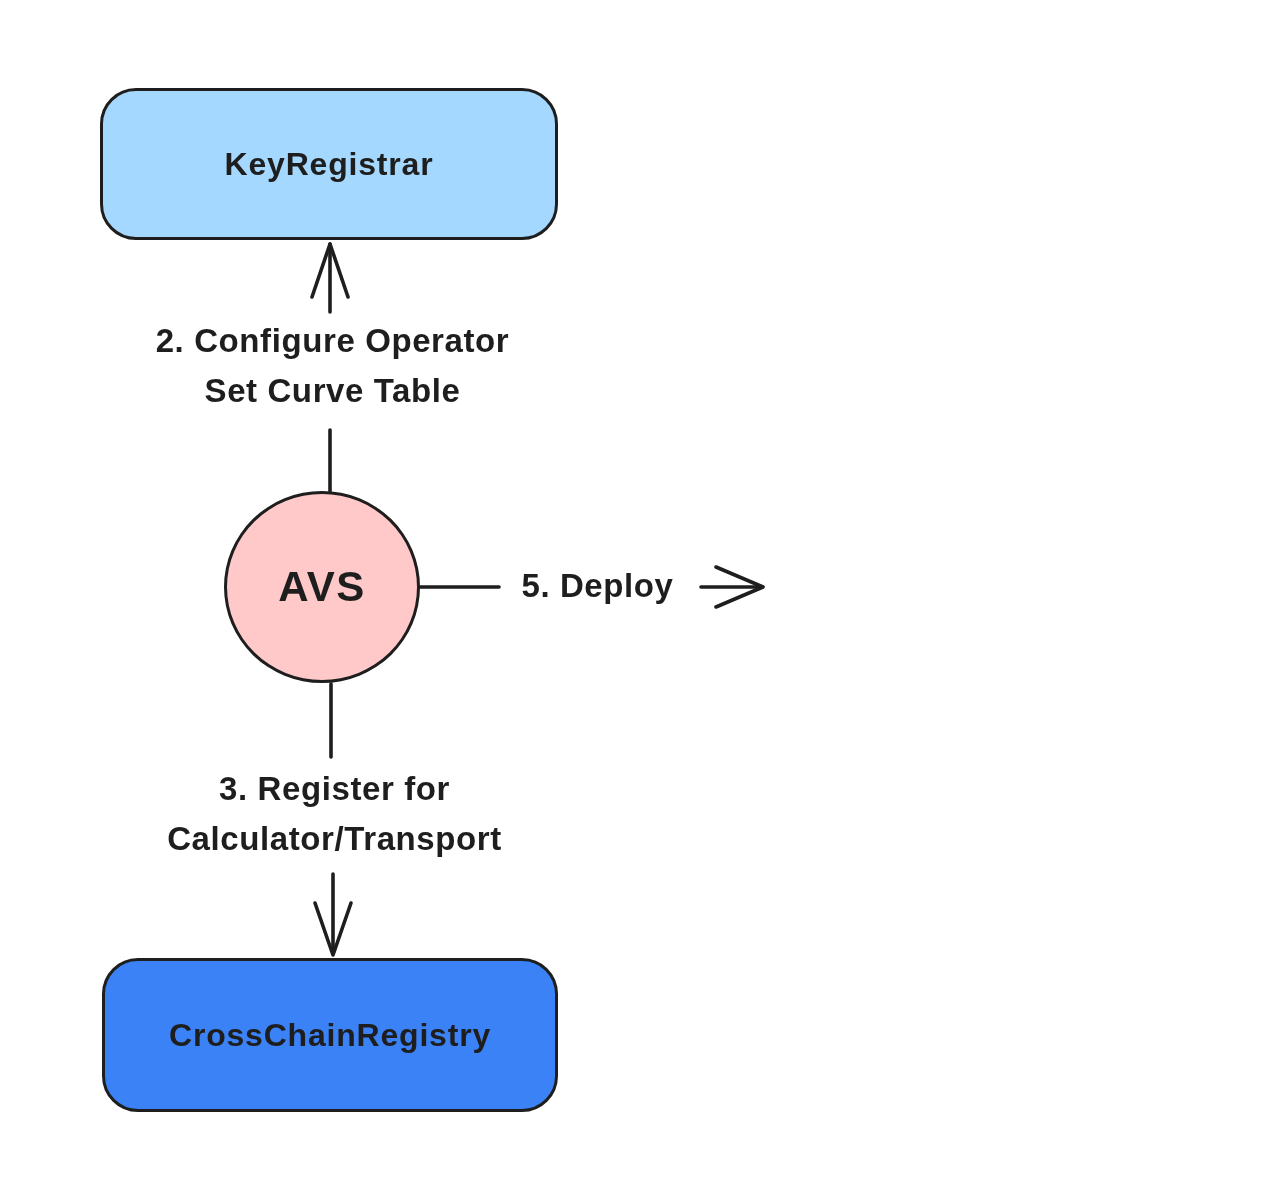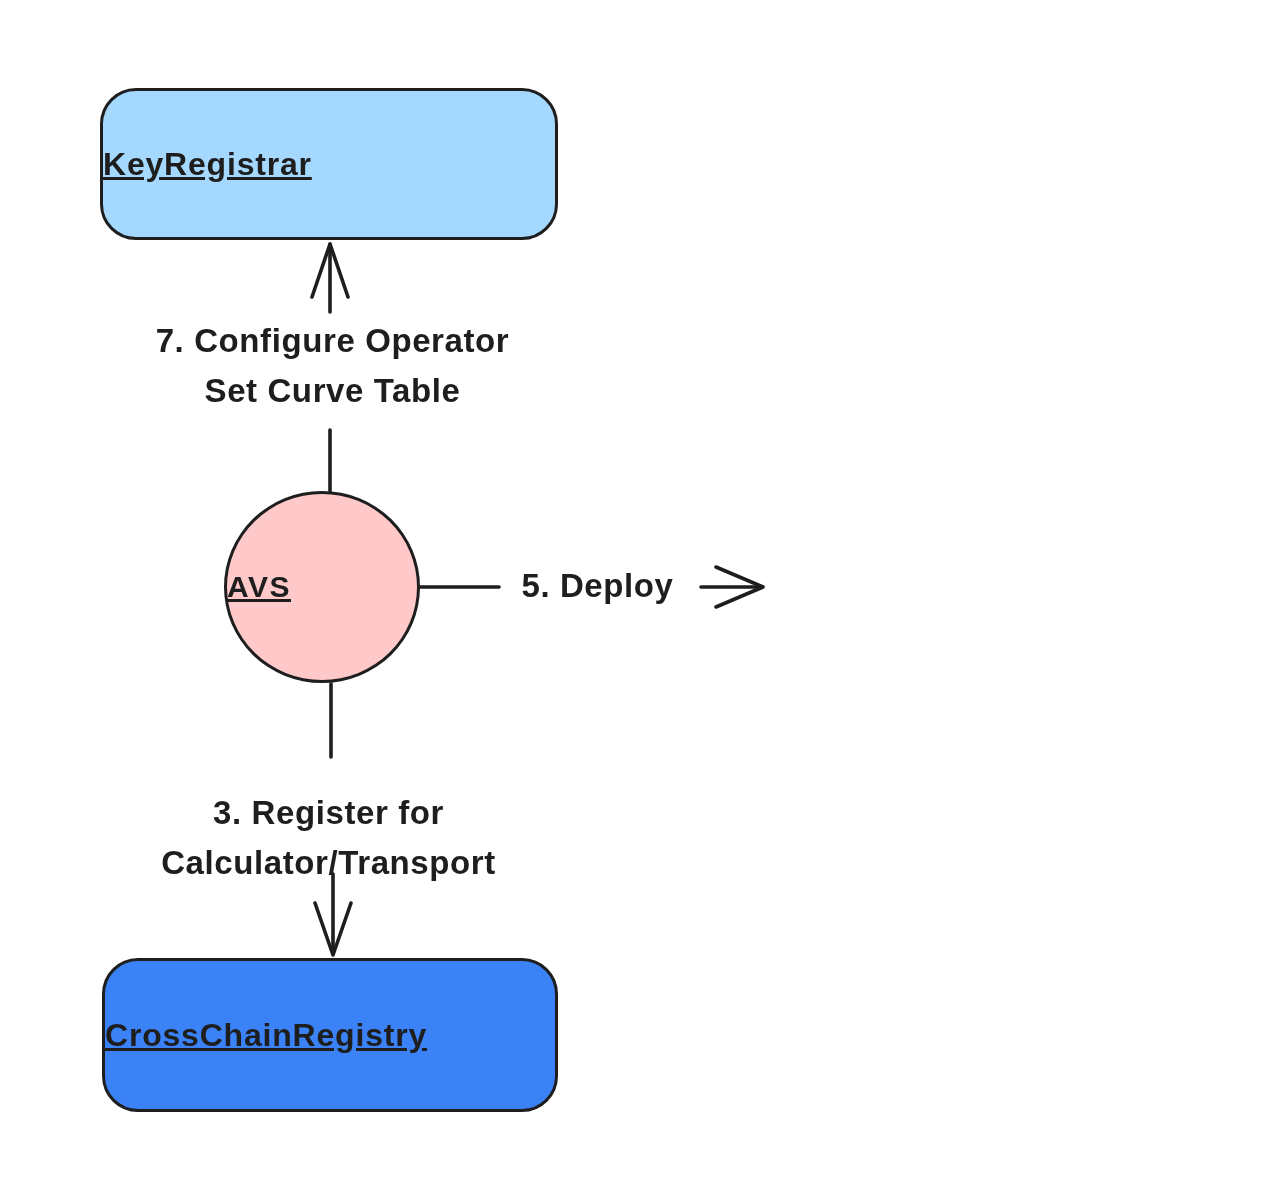--- a/index.html
+++ b/index.html
@@ -27,23 +27,23 @@
     stroke-width: 3.6;
     stroke-linecap: round;
     stroke-linejoin: round;
     fill: none;
   }
   .node {
     position: absolute;
     border: 3.6px solid #1e1e1e;
     display: flex;
     align-items: center;
+    justify-content: center;
     text-align: center;
     box-sizing: border-box;
-    text-decoration: underline;
   }
   .node-rect {
     border-radius: 36px;
   }
   .node-label {
     font-size: 32px;
     font-weight: 600;
     letter-spacing: 0.8px;
     line-height: 44px;
     display: block;
@@ -66,41 +66,41 @@
     width: 456px; height: 154px;
     background: #3b82f6;
   }
   .node-avs {
     left: 224px; top: 491px;
     width: 196px; height: 192px;
     background: #ffc9c9;
     border-radius: 50%;
   }
   .node-avs .node-label {
-    font-size: 30px;
+    font-size: 42px;
     letter-spacing: 1.5px;
   }
   .edge-label {
     position: absolute;
     font-size: 33px;
     font-weight: 600;
     letter-spacing: 0.6px;
     line-height: 50px;
     text-align: center;
     color: #1e1e1e;
   }
   .edge-label span { display: block; }
   .edge-label-configure {
     left: 85px; top: 316px; width: 495px;
   }
   .edge-label-deploy {
     left: 495px; top: 561px; width: 205px;
   }
   .edge-label-register {
-    left: 76px; top: 764px; width: 505px; margin-top: 24px;
+    left: 82px; top: 764px; width: 505px;
   }
 </style>
 </head>
 <body>
 
 <div class="canvas">
 
   <svg class="edges-svg" viewBox="0 0 1274 1182" xmlns="http://www.w3.org/2000/svg">
 
     <g>
@@ -129,21 +129,21 @@
   <div class="node node-avs">
     <span class="node-label">AVS</span>
   </div>
 
 
   <div class="node node-rect node-ccr">
     <span class="node-label">CrossChainRegistry</span>
   </div>
 
   <div class="edge-label edge-label-configure">
-    <span>7. Configure Operator</span>
+    <span>2. Configure Operator</span>
     <span>Set Curve Table</span>
   </div>
 
   <div class="edge-label edge-label-deploy">
     <span>5. Deploy</span>
   </div>
 
   <div class="edge-label edge-label-register">
     <span>3. Register for</span>
     <span>Calculator/Transport</span>

